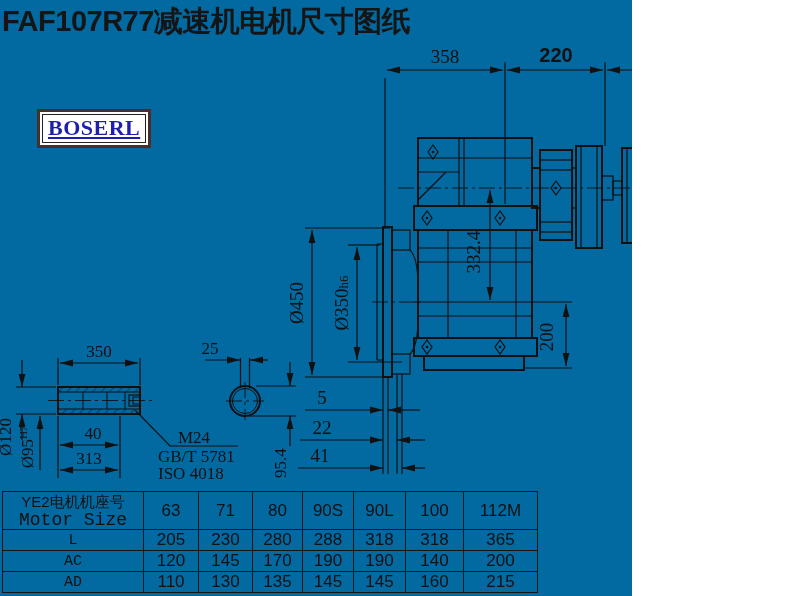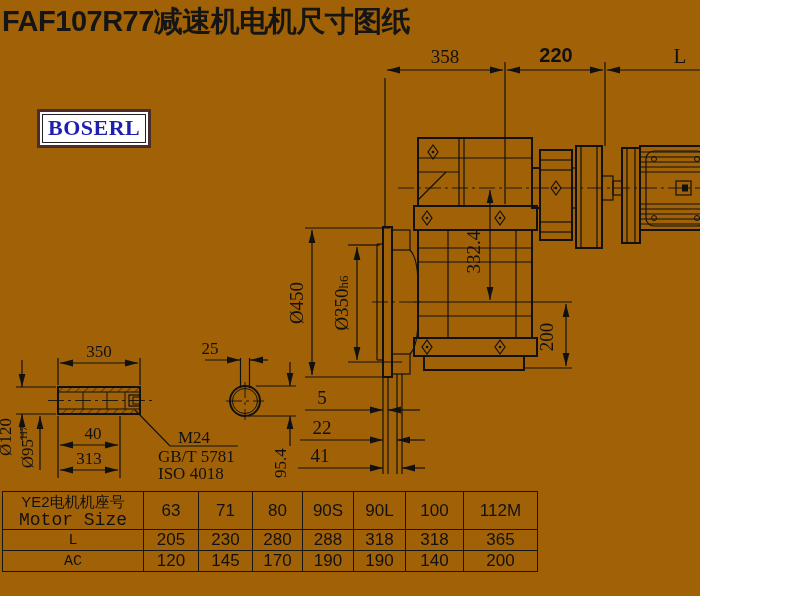--- a/index.html
+++ b/index.html
@@ -1,23 +1,23 @@
 <!DOCTYPE html>
 <html><head>
 <meta charset="utf-8">
 <style>
   html,body{margin:0;padding:0;background:#fff;}
-  .page{position:relative;width:700px;height:596px;background:#a16207;
+  .page{position:relative;width:632px;height:596px;background:#0369a1;
         font-family:"Liberation Sans",sans-serif;overflow:hidden;color:#111;}
   .title{position:absolute;left:2px;top:2px;font-size:29px;font-weight:bold;
          letter-spacing:-0.5px;white-space:nowrap;color:#151515;}
   .logo{position:absolute;left:37px;top:109px;border:3px solid #4b2e2b;background:#fff;}
   .logo-inner{border:1px solid #222;margin:2px;padding:0 5px 1px 5px;}
   .logo-inner span{font-family:"Liberation Serif",serif;font-weight:bold;
-         font-size:22px;color:#1f1fae;letter-spacing:0.5px;}
+         font-size:22px;color:#1f1fae;letter-spacing:0.5px;text-decoration:underline;}
   svg{position:absolute;left:0;top:0;}
   svg text{font-family:"Liberation Serif",serif;font-size:19px;fill:#111;}
   text.sans{font-family:"Liberation Sans",sans-serif;font-weight:bold;font-size:20px;}
   text.big{font-size:21px;}
   text.sm{font-size:17px;}
   .ln{stroke:#111;stroke-width:1.2;fill:none;}
   .out{stroke:#111;stroke-width:2;fill:none;}
   .thin{stroke:#111;stroke-width:1;fill:none;}
   .cl{stroke:#111;stroke-width:0.9;fill:none;stroke-dasharray:16 4 3 4;}
   .dia{fill:none;stroke:#111;stroke-width:1.2;}
@@ -306,15 +306,25 @@
     <tr style="height:21px">
       <td class="rowlab">AC</td>
       <td>120</td>
       <td>145</td>
       <td>170</td>
       <td>190</td>
       <td>190</td>
       <td>140</td>
       <td>200</td>
     </tr>
+    <tr style="height:21px">
+      <td class="rowlab">AD</td>
+      <td>110</td>
+      <td>130</td>
+      <td>135</td>
+      <td>145</td>
+      <td>145</td>
+      <td>160</td>
+      <td>215</td>
+    </tr>
   </tbody>
     </table>
 </div>
 
 </body></html>

